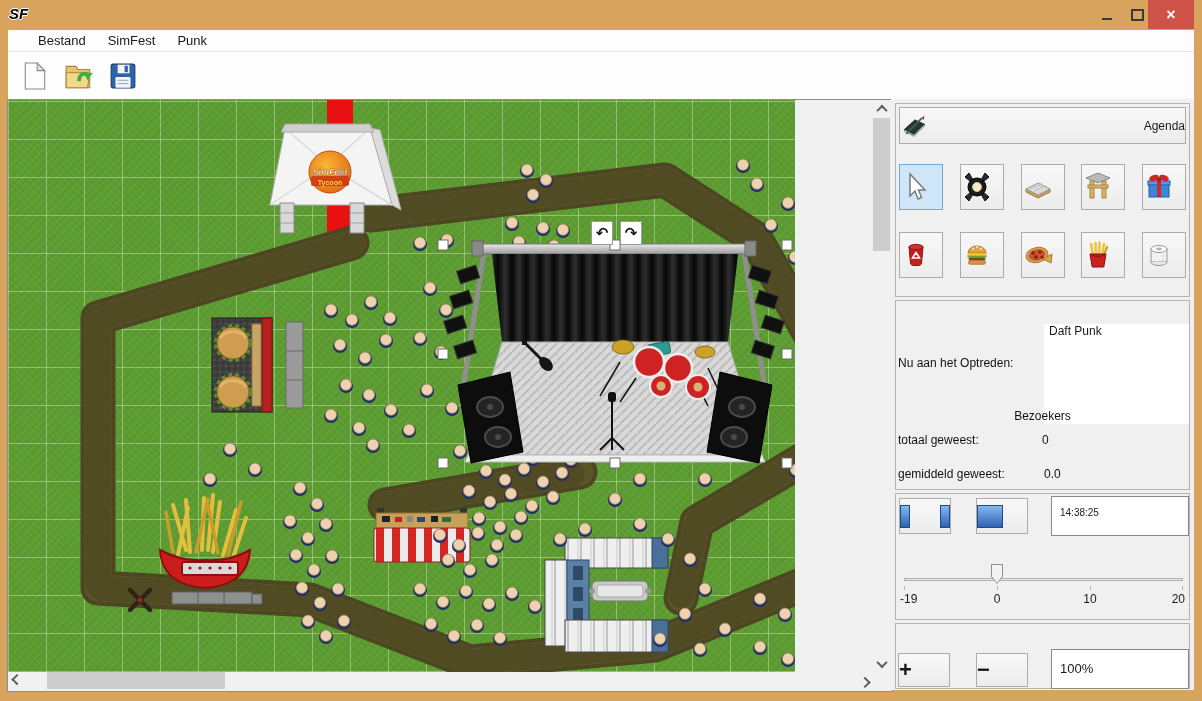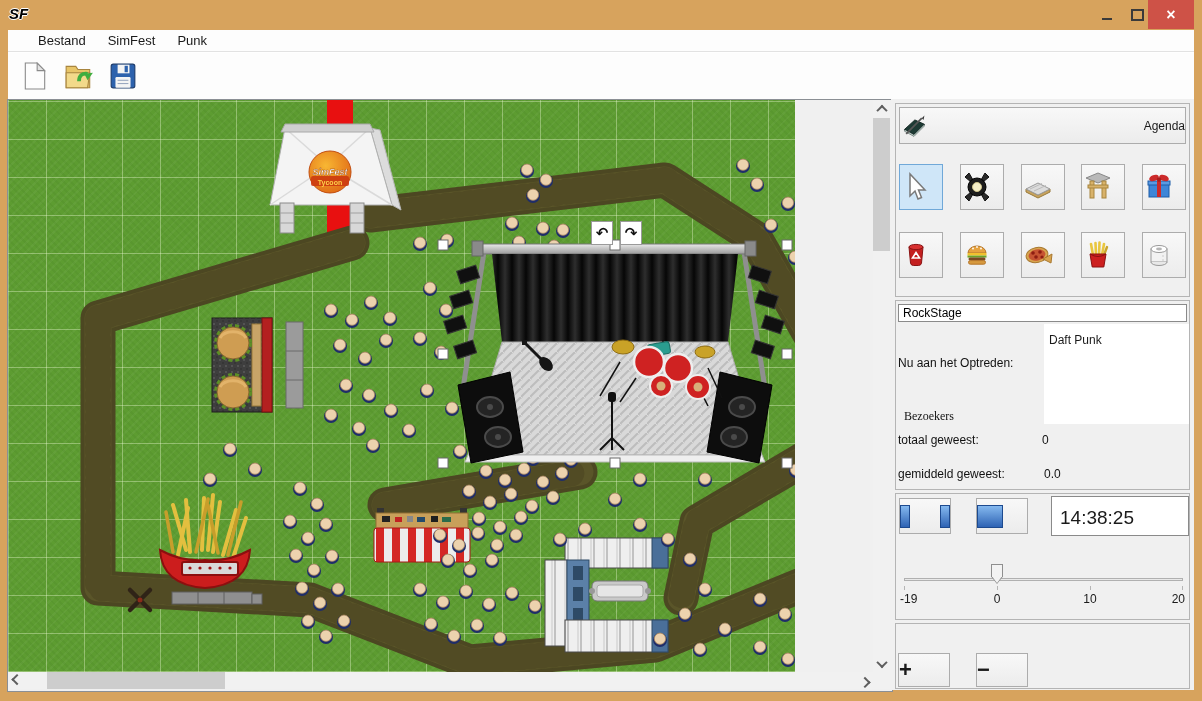--- a/index.html
+++ b/index.html
@@ -57,32 +57,32 @@
   .btn{background:linear-gradient(#f8f8f8,#ececec);border:1px solid #acacac;box-sizing:border-box;
        display:flex;align-items:center;justify-content:space-between;}
   .agenda-btn{left:3px;top:3px;width:287px;height:37px;gap:10px;font-size:12px;}
   .toolrow{left:3px;right:3px;display:flex;justify-content:space-between;}
   .row1{top:60px;}
   .row2{top:128px;}
   .tool{width:44px;height:46px;}
   .tool.selected{background:#cfe6f8;border-color:#70a8d8;}
   .txt-input{background:#fff;border:1px solid #8a8a8a;font-size:12px;padding:1px 4px;box-sizing:border-box;}
   .stage-name{left:2px;top:3px;width:289px;height:18px;}
-  .now-box{left:148px;top:23px;width:145px;height:100px;background:#fff;font-size:12px;padding:9px 5px;box-sizing:border-box;}
+  .now-box{left:148px;top:23px;width:145px;height:100px;background:#fff;font-size:12px;padding:0 5px;box-sizing:border-box;}
   .lbl{font-size:12px;color:#111;}
   .now-lbl{left:2px;top:55px;}
-  .bezoekers{left:8px;top:108px;width:100%;font-family:Liberation Serif, serif;}
+  .bezoekers{left:0;top:108px;width:100%;text-align:center;}
   .tot-lbl{left:2px;top:132px;} .tot-val{left:146px;top:132px;}
   .avg-lbl{left:2px;top:166px;} .avg-val{left:148px;top:166px;}
   .pause-btn{left:3px;top:4px;width:52px;height:36px;gap:5px;}
   .stop-btn{left:80px;top:4px;width:52px;height:36px;}
   .pbar{width:8px;height:21px;background:linear-gradient(#85b9ef,#2e63b4);border:1px solid #1d4a8f;}
   .sq{width:24px;height:21px;background:linear-gradient(#85b9ef,#2e63b4);border:1px solid #1d4a8f;}
   .time-box{left:155px;top:2px;width:138px;height:40px;background:#fff;border:1px solid #8a8a8a;
-            font-size:19px;padding:10px 0 14px 8px;box-sizing:border-box;}
+            font-size:10px;padding:10px 0 14px 8px;box-sizing:border-box;}
   .slider-track{left:8px;top:84px;width:279px;height:3px;background:#e9e9e9;border:1px solid #b0b0b0;box-sizing:border-box;}
   .tick{top:92px;width:1px;height:4px;background:#b5b5b5;}
   .thumb{left:95px;top:70px;width:12px;height:20px;background:#8f8f8f;
          clip-path:polygon(0 0,100% 0,100% 62%,50% 100%,0 62%);}
   .thumb-in{position:absolute;left:1px;top:1px;width:10px;height:18px;background:#f3f3f3;
          clip-path:polygon(0 0,100% 0,100% 62%,50% 100%,0 62%);}
   .sl-lbl{top:98px;font-size:12px;}
   .plus-btn{left:2px;top:29px;width:52px;height:34px;font-size:22px;font-weight:bold;}
   .minus-btn{left:80px;top:29px;width:52px;height:34px;font-size:22px;font-weight:bold;}
   .zoom-box{left:155px;top:25px;width:138px;height:40px;background:#fff;border:1px solid #8a8a8a;
@@ -1003,21 +1003,20 @@
         <path d="M8,23 a8,3.5 0 0 0 16,0" fill="#e8e8e8" stroke="#999"></path>
         <ellipse cx="16" cy="10" rx="8" ry="3.5" fill="#ffffff" stroke="#999"></ellipse>
         <ellipse cx="16" cy="10" rx="3" ry="1.4" fill="#b5b5b5"></ellipse>
         <line x1="20" y1="12" x2="20" y2="24" stroke="#ccc" stroke-dasharray="2 2"></line>
       </svg>
     </div>
   </div>
 </div>
 
 <div class="abs section sec-stats">
-  <input class="abs txt-input stage-name" value="RockStage" style="">
   <div class="abs now-box">
     <span>Daft Punk</span>
   </div>
   <div class="abs lbl now-lbl">Nu aan het Optreden:</div>
   <div class="abs lbl bezoekers">Bezoekers</div>
   <div class="abs lbl tot-lbl">totaal geweest:</div>
   <div class="abs lbl tot-val">0</div>
   <div class="abs lbl avg-lbl">gemiddeld geweest:</div>
   <div class="abs lbl avg-val">0.0</div>
 </div>
@@ -1041,13 +1040,14 @@
     </div>
   <div class="abs sl-lbl" style="left:4px;">-19</div>
   <div class="abs sl-lbl" style="left:86px;width:30px;text-align:center;">0</div>
   <div class="abs sl-lbl" style="left:179px;width:30px;text-align:center;">10</div>
   <div class="abs sl-lbl" style="right:4px;">20</div>
 </div>
 
 <div class="abs section sec-zoom">
   <div class="abs btn plus-btn">+</div>
   <div class="abs btn minus-btn">−</div>
+  <div class="abs zoom-box">100%</div>
 </div>
 
 </body></html>

